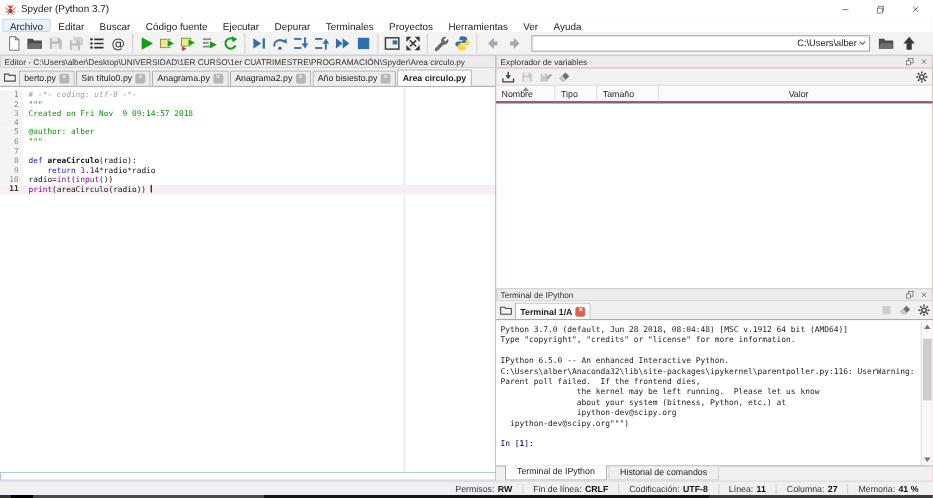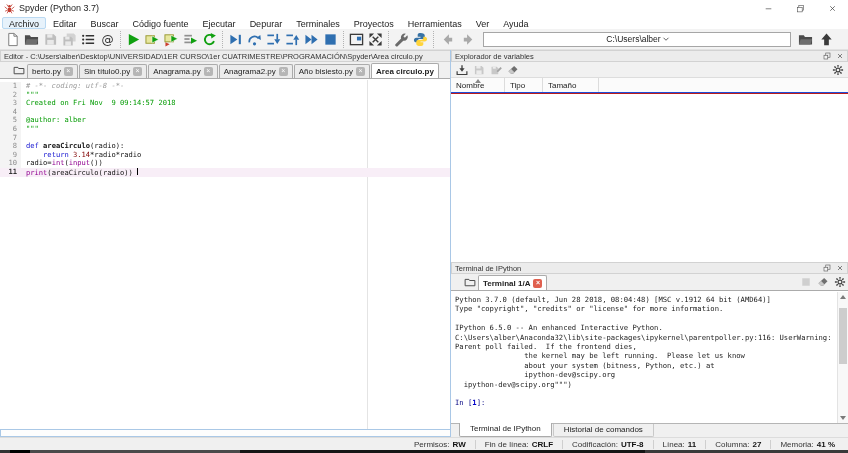--- a/index.html
+++ b/index.html
@@ -28,35 +28,35 @@
 
   
   .toolbar { position:absolute; top:29px; left:0; right:0; height:21px; background:#f3f3f3;
     border-bottom:1px solid #e2e2e2; display:flex; align-items:center; }
   #tb-groups { display:flex; align-items:center; height:100%; }
   .tbgroup { display:flex; align-items:center; padding:0 3px; height:17px; border-right:1px dotted #b3b3b3; }
   .tbbtn { width:19px; height:18px; display:flex; align-items:center; justify-content:center; }
   .tbbtn svg { width:15px; height:15px; }
   .tbbtn.disabled { opacity:.9; }
   .nav-group { display:flex; align-items:center; padding:0 4px; gap:2px; }
-  .pathbox { display:flex; align-items:center; justify-content:center; width:308px; height:15px;
+  .pathbox { display:flex; align-items:center; justify-content:flex-end; width:308px; height:15px;
     background:#fff; border:1px solid #a6a6a6; font-size:8.5px; color:#222; padding:0 1px 0 4px; margin:0 3px; }
   .combo-arrow svg { width:10px; height:10px; }
 
   
   .pane-header { height:12px; background:#ececec; border:1px solid #d2d2d2;
     display:flex; align-items:center; justify-content:space-between; padding:0 3px; }
   .pane-title { font-size:7.5px; color:#333; white-space:nowrap; overflow:hidden; }
   .pane-icons { display:flex; gap:5px; align-items:center; }
   .pane-icons span svg { width:8px; height:8px; }
 
   
   .editor-pane { position:absolute; top:50px; left:0; width:540px; bottom:16px; background:#fff;
     border-right:1px solid #a9c7e6; }
-  .etab-bar { height:17px; background:#f0f0f0; display:flex; align-items:flex-end; border-bottom:1px solid #ababab;padding-left:10px; }
+  .etab-bar { height:17px; background:#f0f0f0; display:flex; align-items:flex-end; border-bottom:1px solid #ababab; }
   .tabbar-btn { width:17px; height:16px; display:flex; align-items:center; justify-content:center; flex:none; }
   .tabbar-btn svg { width:12px; height:12px; }
   .etabs { display:flex; align-items:flex-end; overflow:hidden; flex:1; }
   .etab { display:flex; align-items:center; gap:3px; padding:0 4px; height:14px; font-size:8px; color:#222;
     background:#ececec; border:1px solid #ababab; border-bottom:none; border-radius:2px 2px 0 0;
     margin-right:1px; white-space:nowrap; flex:none; }
   .etab.active { background:#fff; height:16px; font-weight:bold; position:relative; margin-bottom:-1px; }
   .etab-close { width:9px; height:9px; line-height:8px; text-align:center; font-size:7px; color:#fff;
     background:#b6b6b6; border-radius:2px; }
   .etab-close.red { background:#e0604f; }
@@ -559,20 +559,23 @@
           <div class="vcol vcol0">
             <span class="vcol-label">Nombre</span>
             <span class="sort-caret"></span>
           </div>
           <div class="vcol vcol1">
             <span class="vcol-label">Tipo</span>
           </div>
           <div class="vcol vcol2">
             <span class="vcol-label">Tamaño</span>
           </div>
+          <div class="vcol vcol3">
+            <span class="vcol-label">Valor</span>
+          </div>
         </div>
       <div class="vbody"></div>
     </div>
 
     <div class="terminal-pane">
       <div class="pane-header">
         <span class="pane-title">Terminal de IPython</span>
         <span class="pane-icons">
           <span>
               <svg viewBox="0 0 16 16">

